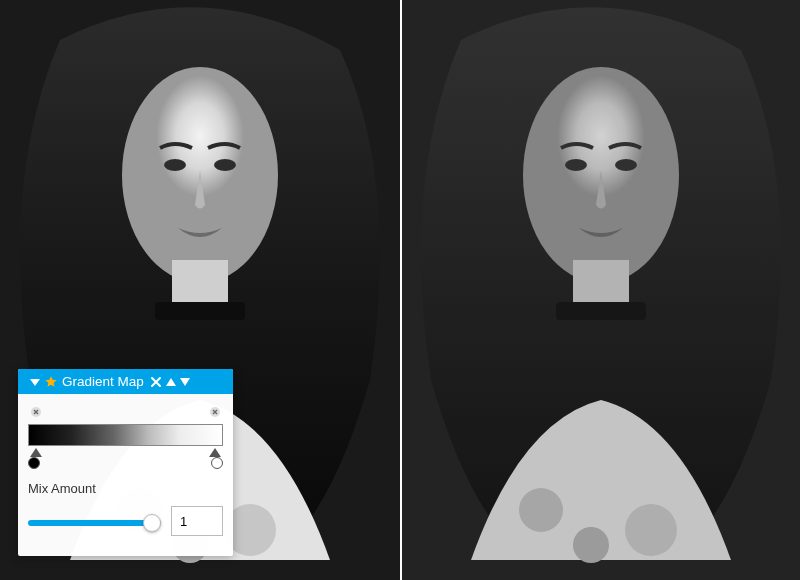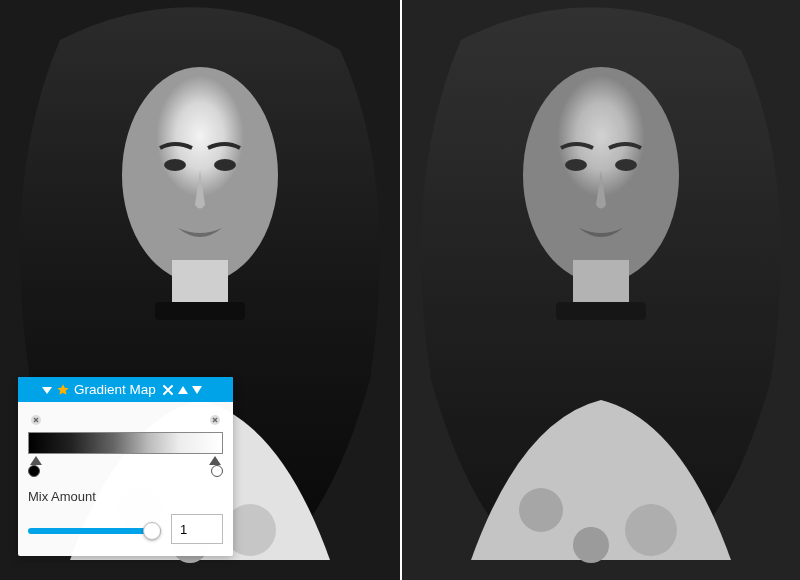--- a/index.html
+++ b/index.html
@@ -48,42 +48,42 @@
     overflow: hidden;
   }
   .panel.left  { left: 18px;  bottom: 24px; }
 
   .panel-header {
     display: flex;
     align-items: center;
     gap: 4px;
     background: #00a2e8;
     color: #fff;
-    padding: 5px 24px;
+    padding: 5px 12px;
     font-size: 13.5px;
     user-select: none;
   }
   .panel-header .title { font-weight: 400; margin-right: 2px; }
   .hdr-icon {
     display: inline-flex;
     align-items: center;
     justify-content: center;
     line-height: 1;
     cursor: pointer;
   }
   .hdr-icon svg { display:block; }
 
   .star-icon svg path { fill: #ffb000; }
   .x-icon    svg path { stroke:#fff; stroke-width:2; stroke-linecap:round; }
   .caret-up-icon, .caret-down-icon, .expand-icon {
     font-size: 10px;
   }
 
   .panel-body {
-    padding: 10px 10px 12px;
+    padding: 10px 10px 20px;
   }
 
   
   .grad-row-x {
     display: flex;
     justify-content: space-between;
     margin-bottom: 4px;
   }
   .mini-x {
     width: 16px; height:16px;

